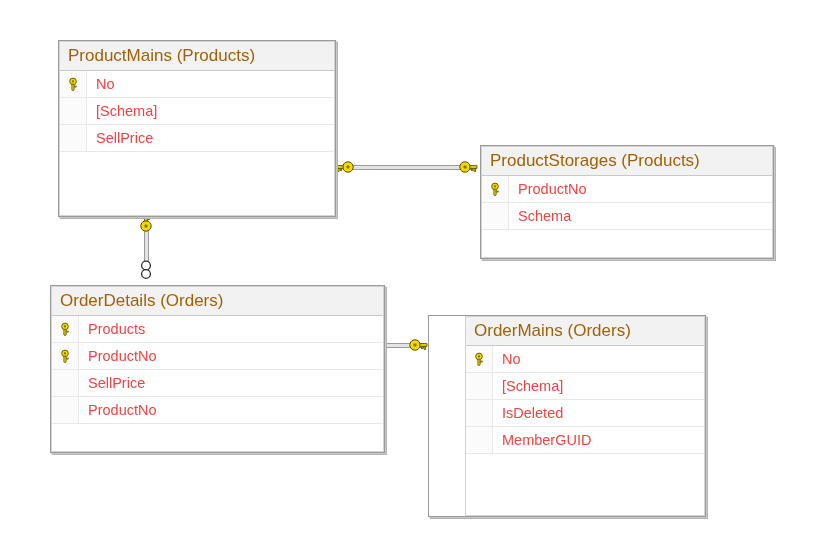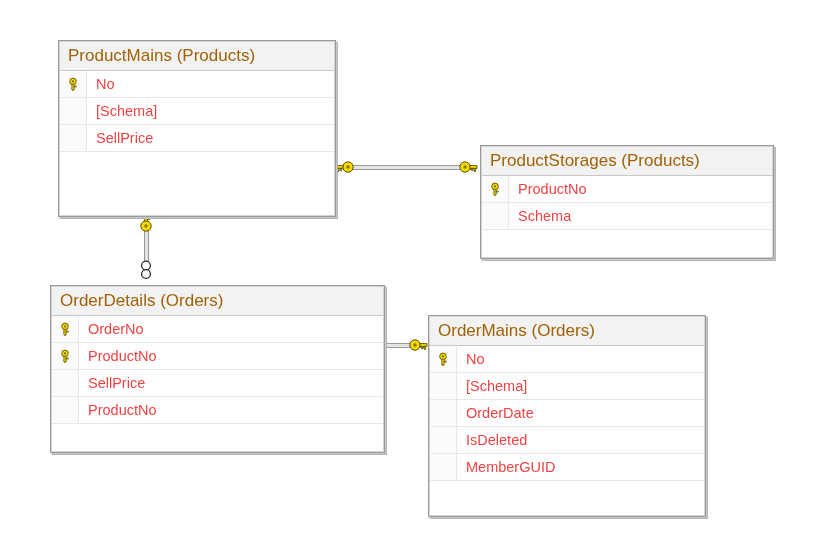--- a/index.html
+++ b/index.html
@@ -268,21 +268,21 @@
           <div class="gutter">
             <span class="key-ico">
               <svg class="key-ico" viewBox="0 0 14 14">
                 <circle cx="7" cy="4.4" r="3.3" fill="#f5d800" stroke="#6b6000" stroke-width="1"></circle>
                 <circle cx="7" cy="4.4" r="1.1" fill="#7a6c00"></circle>
                 <path d="M5.9 7.3 L8.1 7.3 L8.1 13 L7 13.6 L5.9 13 Z" fill="#f5d800" stroke="#6b6000" stroke-width="0.9"></path>
                 <path d="M8.1 9 L10.3 9 L10.3 10.1 L8.1 10.1 Z" fill="#f5d800" stroke="#6b6000" stroke-width="0.8"></path>
               </svg>
             </span>
           </div>
-          <div class="col-name">OrderNo</div>
+          <div class="col-name">Products</div>
         </div>
         <div class="row">
           <div class="gutter">
             <span class="key-ico">
               <svg class="key-ico" viewBox="0 0 14 14">
                 <circle cx="7" cy="4.4" r="3.3" fill="#f5d800" stroke="#6b6000" stroke-width="1"></circle>
                 <circle cx="7" cy="4.4" r="1.1" fill="#7a6c00"></circle>
                 <path d="M5.9 7.3 L8.1 7.3 L8.1 13 L7 13.6 L5.9 13 Z" fill="#f5d800" stroke="#6b6000" stroke-width="0.9"></path>
                 <path d="M8.1 9 L10.3 9 L10.3 10.1 L8.1 10.1 Z" fill="#f5d800" stroke="#6b6000" stroke-width="0.8"></path>
               </svg>
@@ -299,45 +299,41 @@
           <div class="col-name">ProductNo</div>
         </div>
         <div class="row filler">
           <div class="gutter"></div>
           <div class="col-name"></div>
         </div>
       </div>
     </div>
   </div>
 
-  <div class="entity" style="left:428px; top:315px; width:278px; height:202px;">
+  <div class="entity" style="left:428px; top:315px; width:278px; height:202px;padding-left:36px;">
     <div class="entity-inner">
       <div class="entity-header">OrderMains (Orders)</div>
       <div class="rows">
         <div class="row">
           <div class="gutter">
             <span class="key-ico">
               <svg class="key-ico" viewBox="0 0 14 14">
                 <circle cx="7" cy="4.4" r="3.3" fill="#f5d800" stroke="#6b6000" stroke-width="1"></circle>
                 <circle cx="7" cy="4.4" r="1.1" fill="#7a6c00"></circle>
                 <path d="M5.9 7.3 L8.1 7.3 L8.1 13 L7 13.6 L5.9 13 Z" fill="#f5d800" stroke="#6b6000" stroke-width="0.9"></path>
                 <path d="M8.1 9 L10.3 9 L10.3 10.1 L8.1 10.1 Z" fill="#f5d800" stroke="#6b6000" stroke-width="0.8"></path>
               </svg>
             </span>
           </div>
           <div class="col-name">No</div>
         </div>
         <div class="row">
           <div class="gutter"></div>
           <div class="col-name">[Schema]</div>
         </div>
-        <div class="row">
-          <div class="gutter"></div>
-          <div class="col-name">OrderDate</div>
-        </div>
         <div class="row last-field">
           <div class="gutter"></div>
           <div class="col-name">IsDeleted</div>
         </div>
         <div class="row">
           <div class="gutter"></div>
           <div class="col-name">MemberGUID</div>
         </div>
         <div class="row filler">
           <div class="gutter"></div>

